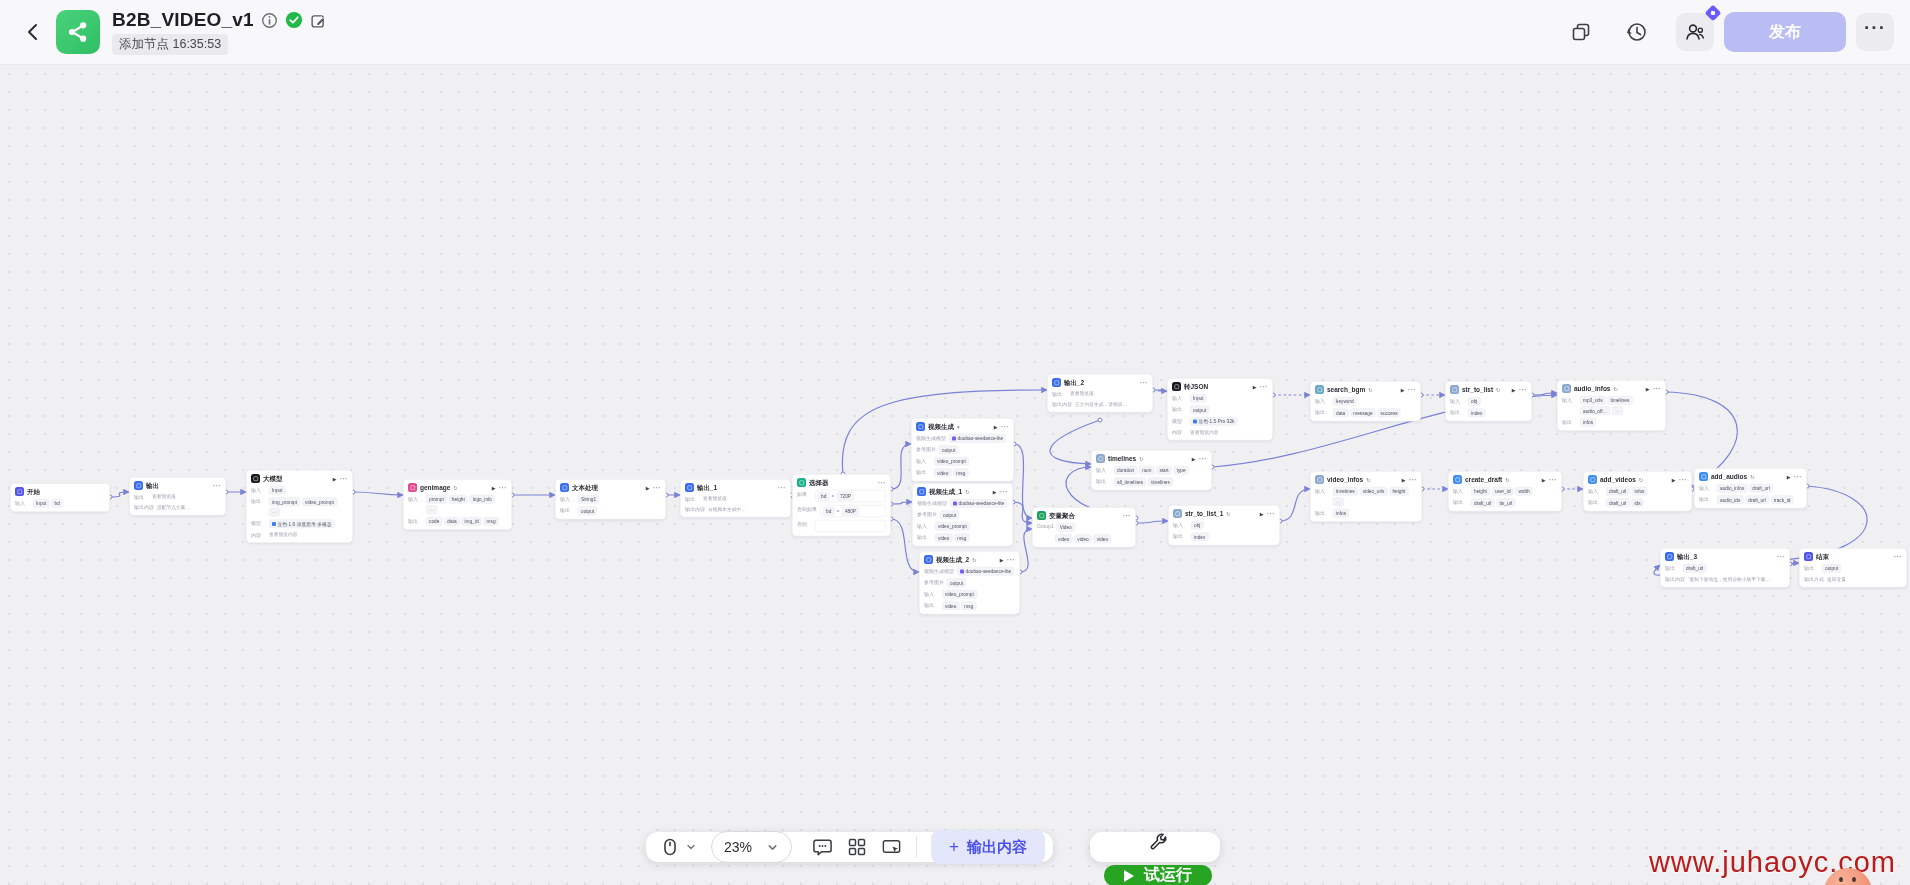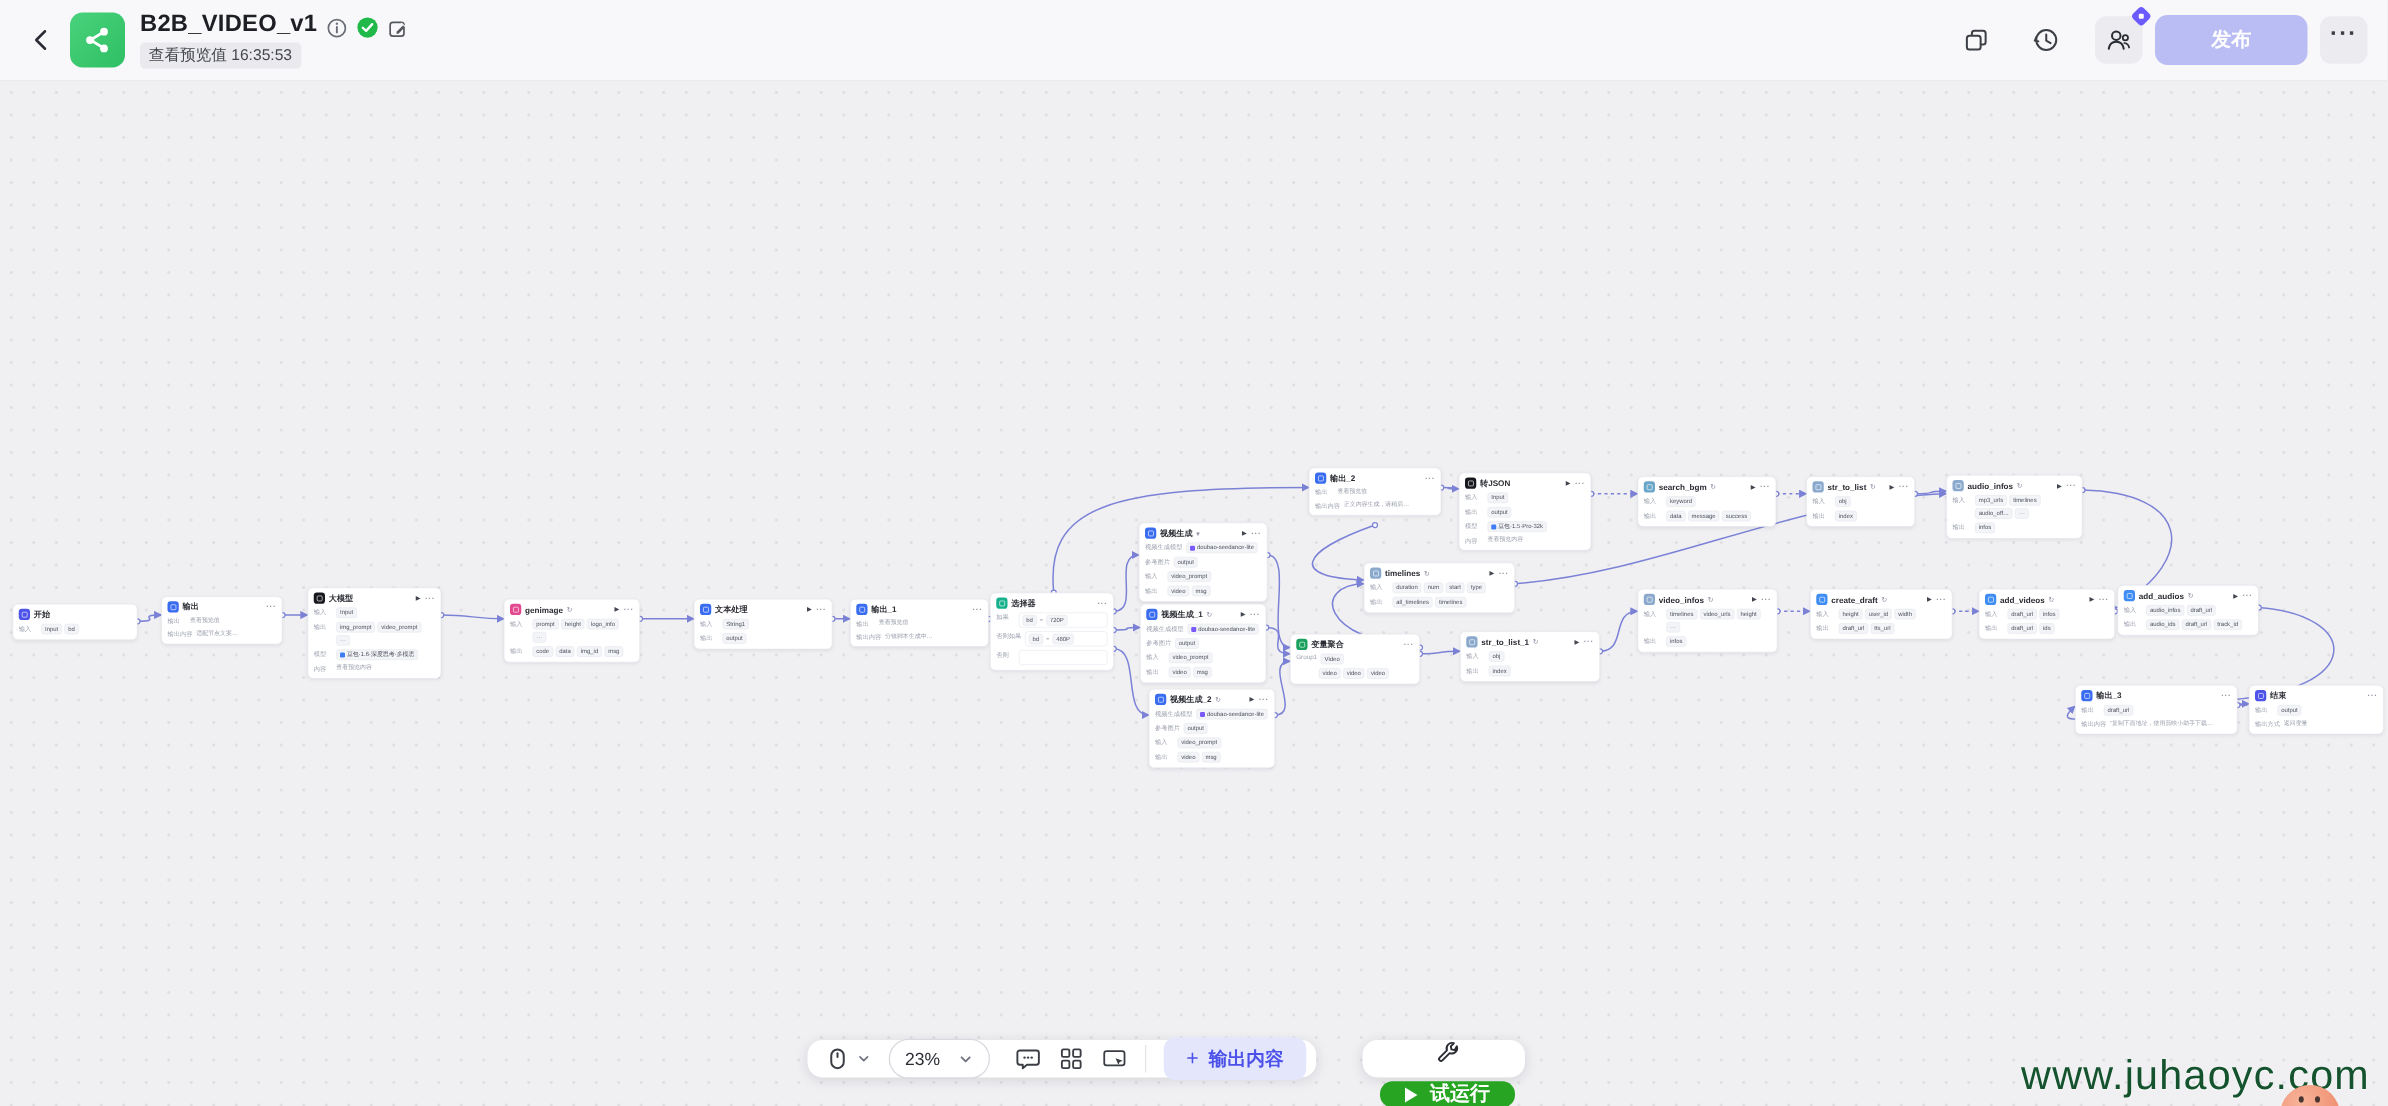--- a/index.html
+++ b/index.html
@@ -6,21 +6,21 @@
   body{width:1910px;height:885px;overflow:hidden;position:relative;
        font-family:"Liberation Sans","DejaVu Sans",sans-serif;background:#f1f1f4;}
 
   
   #header{position:absolute;top:0;left:0;width:100%;height:65px;background:#f8f8fa;
           border-bottom:1px solid #eaeaee;z-index:40;display:flex;align-items:center;box-sizing:border-box;padding:0 16px;}
   .hback{width:34px;height:34px;display:flex;align-items:center;justify-content:center;cursor:pointer;border-radius:8px;}
   .appicon{width:44px;height:44px;border-radius:10px;background:linear-gradient(135deg,#49d27c,#2fbf63);
            display:flex;align-items:center;justify-content:center;margin:0 12px 0 6px;flex:0 0 auto;}
   .titlecol{display:flex;flex-direction:column;justify-content:center;gap:3px;}
-  .titlerow{display:flex;align-items:flex-end;gap:7px;}
+  .titlerow{display:flex;align-items:center;gap:7px;}
   .ptitle{font-size:19px;font-weight:700;color:#1d1f24;letter-spacing:.2px;}
   .autosave{background:#e9e9ee;color:#46484f;font-size:12.5px;border-radius:4px;padding:2px 7px;width:max-content;}
   .hspacer{flex:1}
   .hicon{width:38px;height:38px;display:flex;align-items:center;justify-content:center;border-radius:9px;cursor:pointer;}
   .hbtn{background:#ececf0;}
   .publish{height:40px;min-width:82px;border-radius:10px;background:#b9bdf3;color:#fff;font-size:16px;font-weight:700;
            display:flex;align-items:center;justify-content:center;margin:0 10px;cursor:pointer;padding:0 20px;}
   .memberwrap{position:relative;margin-left:14px;}
   .badge{position:absolute;top:-6px;right:-5px;width:12px;height:12px;background:#6b5bff;border-radius:3px;
          transform:rotate(45deg);display:flex;align-items:center;justify-content:center;}
@@ -71,21 +71,21 @@
            gap:14px;padding:0 12px;font-size:14px;color:#2a2c33;cursor:pointer;}
   .vdiv{width:1px;height:22px;background:#e4e4e8;}
   .addnode{background:#e4e7fc;color:#4c52e9;font-size:15px;font-weight:700;height:34px;border-radius:9px;
            display:flex;align-items:center;gap:8px;padding:0 18px;cursor:pointer;}
   .addnode .plus{font-size:17px;font-weight:400;}
   .runbtn{background:#27a522;color:#fff;font-size:16px;font-weight:700;height:36px;border-radius:10px;
           display:flex;align-items:center;gap:10px;padding:0 20px;cursor:pointer;}
   .playtri{width:0;height:0;border-left:10px solid #fff;border-top:6px solid transparent;border-bottom:6px solid transparent;}
 
   
-  #watermark{position:absolute;right:14px;bottom:6px;font-size:33px;color:#14532d;z-index:20;
+  #watermark{position:absolute;right:14px;bottom:6px;font-size:29px;color:#b91c1c;z-index:20;
              letter-spacing:1px;text-shadow:0 1px 1px rgba(255,255,255,.8);}
   #mascot{position:absolute;left:1824px;top:868px;width:48px;height:48px;border-radius:50%;
           background:radial-gradient(circle at 35% 30%,#f8b49a,#ef8f70 70%);z-index:25;}
   #mascot .eye{position:absolute;top:9px;width:4px;height:5px;background:#4a3630;border-radius:50%;}
 </style>
 </head>
 <body>
 
 <div id="header">
   <div class="hback">
@@ -113,21 +113,21 @@
       <svg width="18" height="18" viewBox="0 0 20 20">
         <circle cx="10" cy="10" r="9" fill="#21ba4a"></circle>
         <polyline points="5.8,10.2 8.8,13 14.2,7" fill="none" stroke="#fff" stroke-width="2" stroke-linecap="round" stroke-linejoin="round"></polyline>
       </svg>
       <svg width="17" height="17" viewBox="0 0 20 20">
         <rect x="2.5" y="4.5" width="13" height="13" rx="2.5" fill="none" stroke="#55585f" stroke-width="1.6"></rect>
         <path d="M8.5,13.5 l6.5-6.5 1.8,1.8 -6.5,6.5 h-1.8 z" fill="#55585f"></path>
         <line x1="13" y1="5" x2="16.8" y2="8.8" stroke="#f8f8fa" stroke-width="1"></line>
       </svg>
     </div>
-    <span class="autosave">查看预览值 16:35:53</span>
+    <span class="autosave">添加节点 16:35:53</span>
   </div>
   <div class="hspacer"></div>
 
   <div class="hicon" style="margin-right:18px;">
     <svg width="20" height="20" viewBox="0 0 20 20">
       <rect x="6.5" y="2.5" width="11" height="11" rx="2" fill="none" stroke="#3c3f45" stroke-width="1.6"></rect>
       <rect x="2.5" y="6.5" width="11" height="11" rx="2" fill="#f8f8fa" stroke="#3c3f45" stroke-width="1.6"></rect>
     </svg>
   </div>
   <div class="hicon" style="margin-right:6px;">

